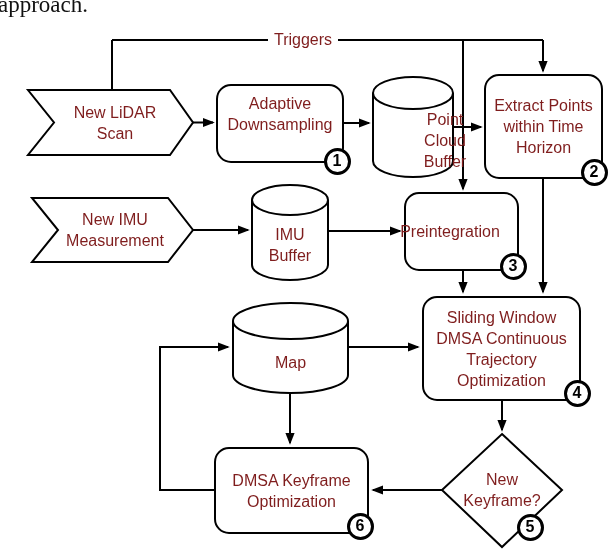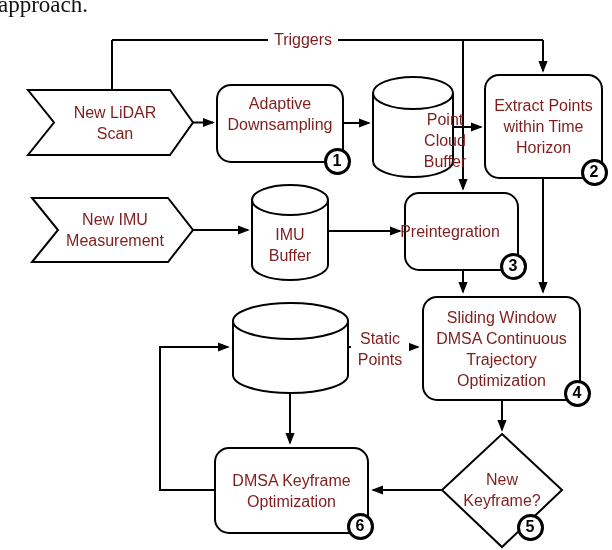--- a/index.html
+++ b/index.html
@@ -112,23 +112,22 @@
   <div class="lbl" style="left:254px; top:213px; width:72px; height:64px;">IMU
 Buffer</div>
 
   <div class="lbl" style="left:407px; top:195px; width:86px; height:73px;">Preintegration</div>
 
   <div class="lbl" style="left:425px; top:299px; width:153px; height:99px;">Sliding Window
 DMSA Continuous
 Trajectory
 Optimization</div>
 
+  <div class="lbl" style="left:234px; top:340px; width:113px; height:44px;">Map</div>
 
-  <div class="lbl bg" style="left:351px; top:328px; width:58px; height:42px;">Static
-Points</div>
 
 
   <div class="lbl" style="left:217px; top:450px; width:149px; height:81px;">DMSA Keyframe
 Optimization</div>
 
   <div class="lbl" style="left:452px; top:462px; width:100px; height:56px;text-align:center;">New
 Keyframe?</div>
 
   <div class="badge" style="left:323.5px; top:147.5px;">1</div>
   <div class="badge" style="left:580.5px; top:158.5px;">2</div>

